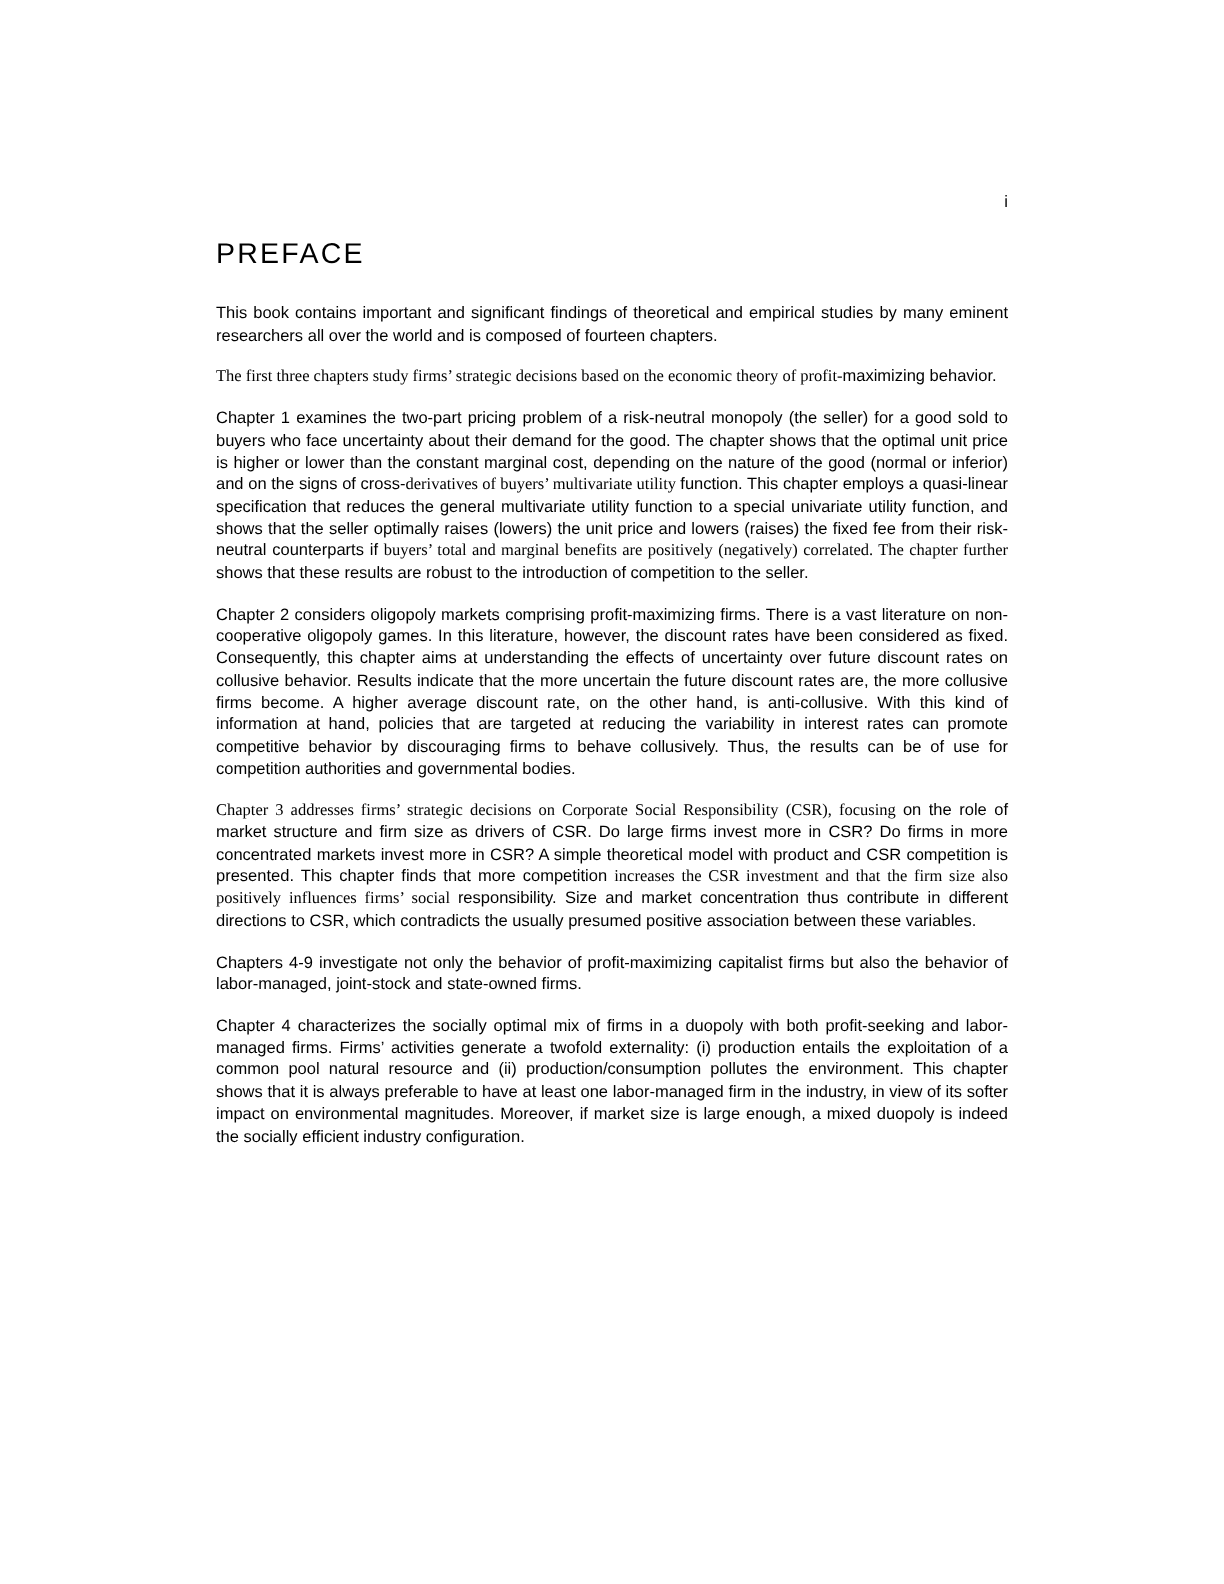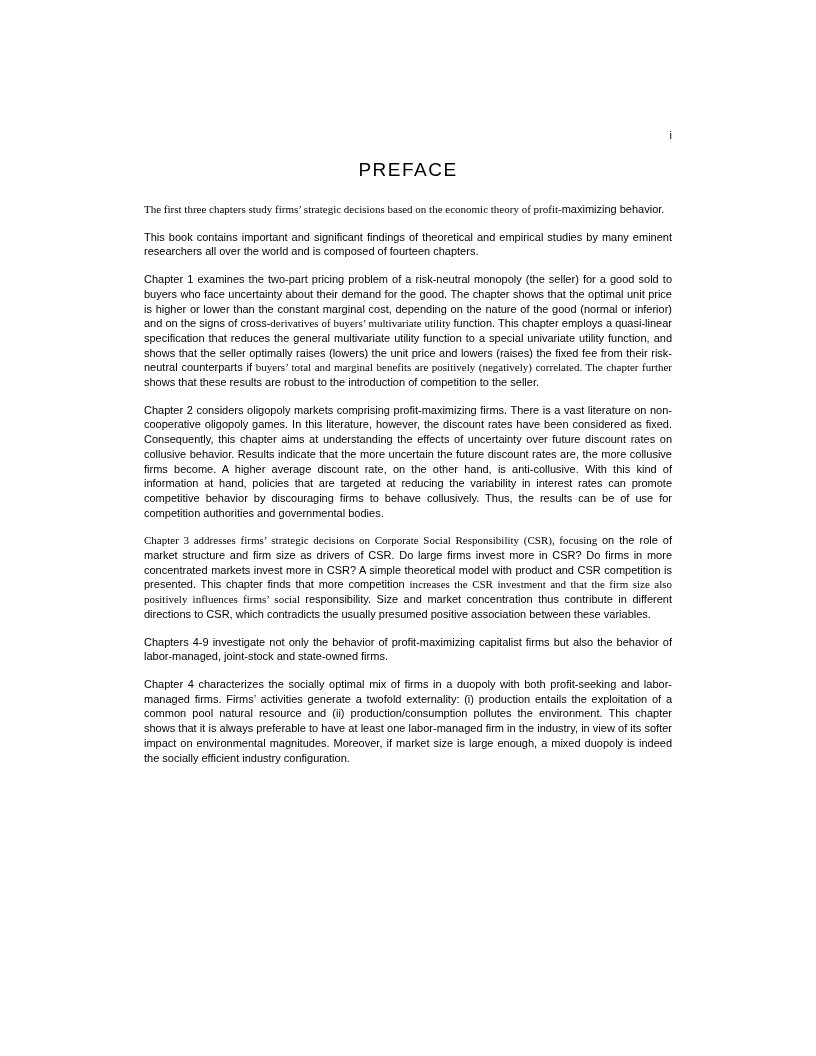--- a/index.html
+++ b/index.html
@@ -18,21 +18,21 @@
     overflow: hidden;
     font-family: "Liberation Sans", sans-serif;
   }
   .pagenum {
     text-align: right;
     font-size: 11px;
     line-height: 15px;
     font-family: "Liberation Sans", sans-serif;
   }
   .title {
-    text-align: center;
+    text-align: left;
     font-size: 19px;
     line-height: 24px;
     letter-spacing: 1.5px;
     margin-top: 15px;
     font-weight: 400;
     font-family: "Liberation Sans", sans-serif;
   }
   .body {
     margin-top: 20px;
   }
@@ -55,21 +55,21 @@
 </style>
 </head>
 <body>
 
 <div class="page">
   <div class="pagenum">i</div>
 
   <h1 class="title">PREFACE</h1>
 
   <div class="body">
+      <p class="para"><span class="sans">This book contains important and significant findings of theoretical and empirical studies by many eminent researchers all over the world and is composed of fourteen chapters.</span></p>
       <p class="para"><span class="serif">The first three chapters study firms’ strategic decisions based on the economic theory of profit-</span><span class="sans">maximizing behavior.</span></p>
-      <p class="para"><span class="sans">This book contains important and significant findings of theoretical and empirical studies by many eminent researchers all over the world and is composed of fourteen chapters.</span></p>
       <p class="para"><span class="sans">Chapter 1 examines the two-part pricing problem of a risk-neutral monopoly (the seller) for a good sold to buyers who face uncertainty about their demand for the good. The chapter shows that the optimal unit price is higher or lower than the constant marginal cost, depending on the nature of the good (normal or inferior) and on the signs of cross-</span><span class="serif">derivatives of buyers’ multivariate utility </span><span class="sans">function. This chapter employs a quasi-linear specification that reduces the general multivariate utility function to a special univariate utility function, and shows that the seller optimally raises (lowers) the unit price and lowers (raises) the fixed fee from their risk-neutral counterparts if </span><span class="serif">buyers’ total and marginal benefits are positively (negatively) correlated. The chapter further </span><span class="sans">shows that these results are robust to the introduction of competition to the seller.</span></p>
       <p class="para"><span class="sans">Chapter 2 considers oligopoly markets comprising profit-maximizing firms. There is a vast literature on non-cooperative oligopoly games. In this literature, however, the discount rates have been considered as fixed. Consequently, this chapter aims at understanding the effects of uncertainty over future discount rates on collusive behavior. Results indicate that the more uncertain the future discount rates are, the more collusive firms become. A higher average discount rate, on the other hand, is anti-collusive. With this kind of information at hand, policies that are targeted at reducing the variability in interest rates can promote competitive behavior by discouraging firms to behave collusively. Thus, the results can be of use for competition authorities and governmental bodies.</span></p>
       <p class="para"><span class="serif">Chapter 3 addresses firms’ strategic decisions on Corporate Social Responsibility (CSR), focusing </span><span class="sans">on the role of market structure and firm size as drivers of CSR. Do large firms invest more in CSR? Do firms in more concentrated markets invest more in CSR? A simple theoretical model with product and CSR competition is presented. This chapter finds that more competition </span><span class="serif">increases the CSR investment and that the firm size also positively influences firms’ social </span><span class="sans">responsibility. Size and market concentration thus contribute in different directions to CSR, which contradicts the usually presumed positive association between these variables.</span></p>
       <p class="para"><span class="sans">Chapters 4-9 investigate not only the behavior of profit-maximizing capitalist firms but also the behavior of labor-managed, joint-stock and state-owned firms.</span></p>
       <p class="para"><span class="sans">Chapter 4 characterizes the socially optimal mix of firms in a duopoly with both profit-seeking and labor-managed firms. Firms’ activities generate a twofold externality: (i) production entails the exploitation of a common pool natural resource and (ii) production/consumption pollutes the environment. This chapter shows that it is always preferable to have at least one labor-managed firm in the industry, in view of its softer impact on environmental magnitudes. Moreover, if market size is large enough, a mixed duopoly is indeed the socially efficient industry configuration.</span></p>
     </div>
 </div>
 
 </body></html>

